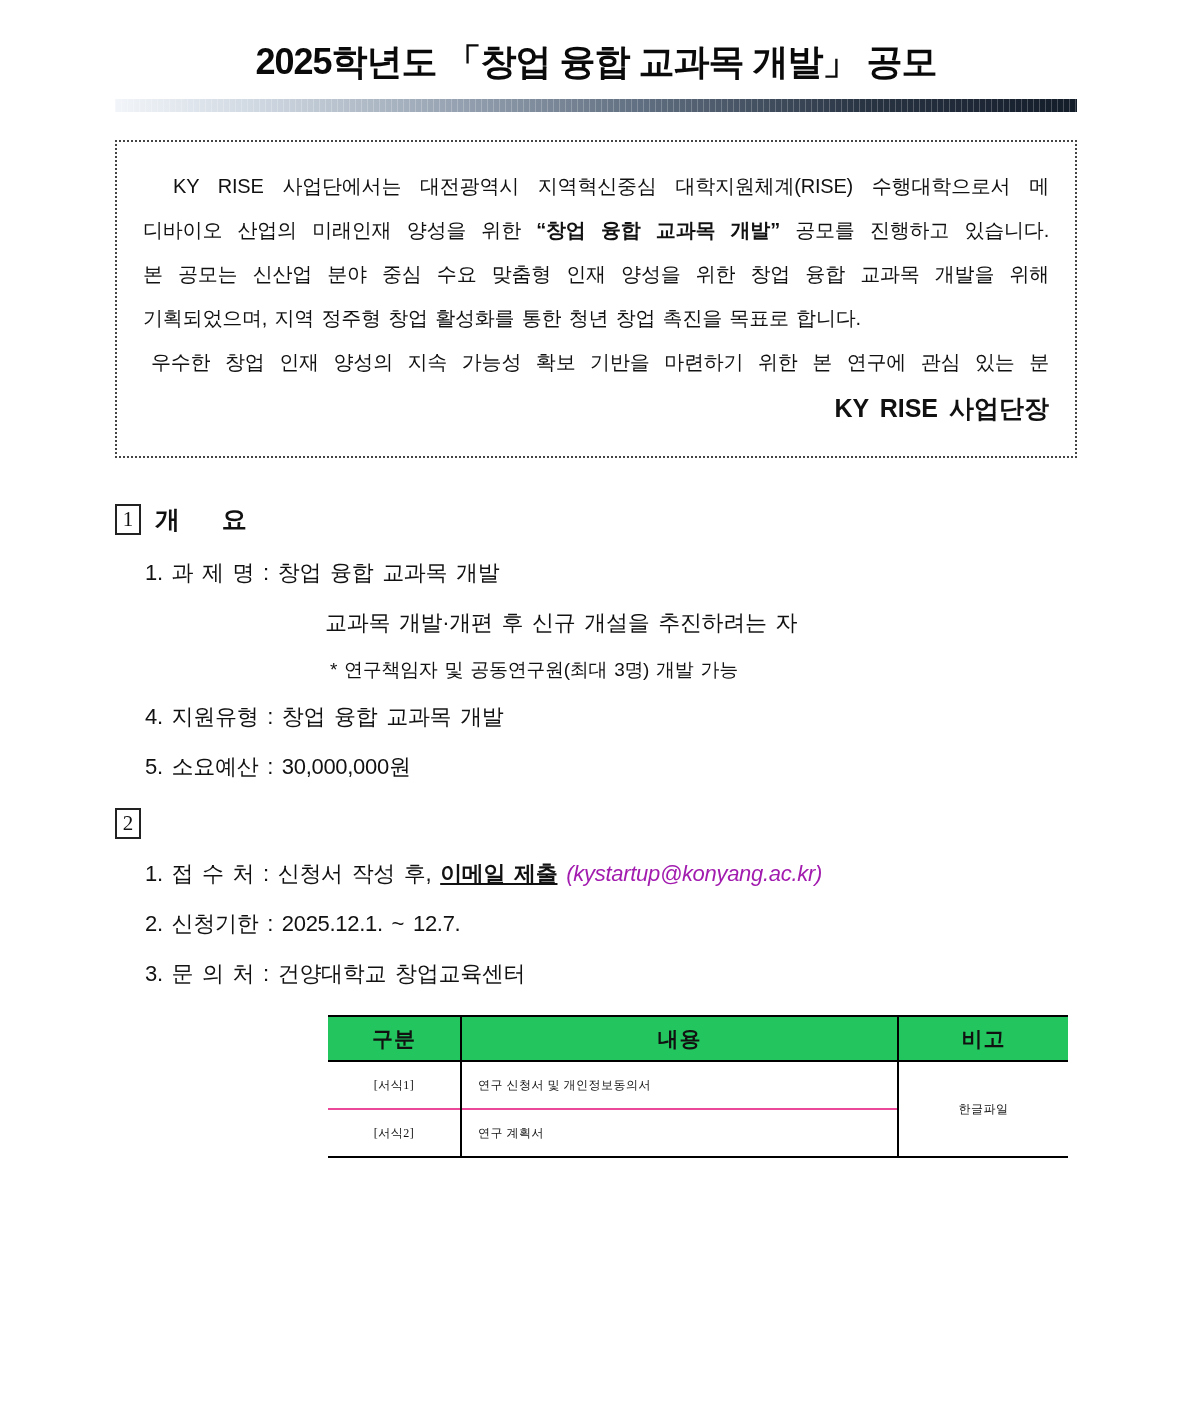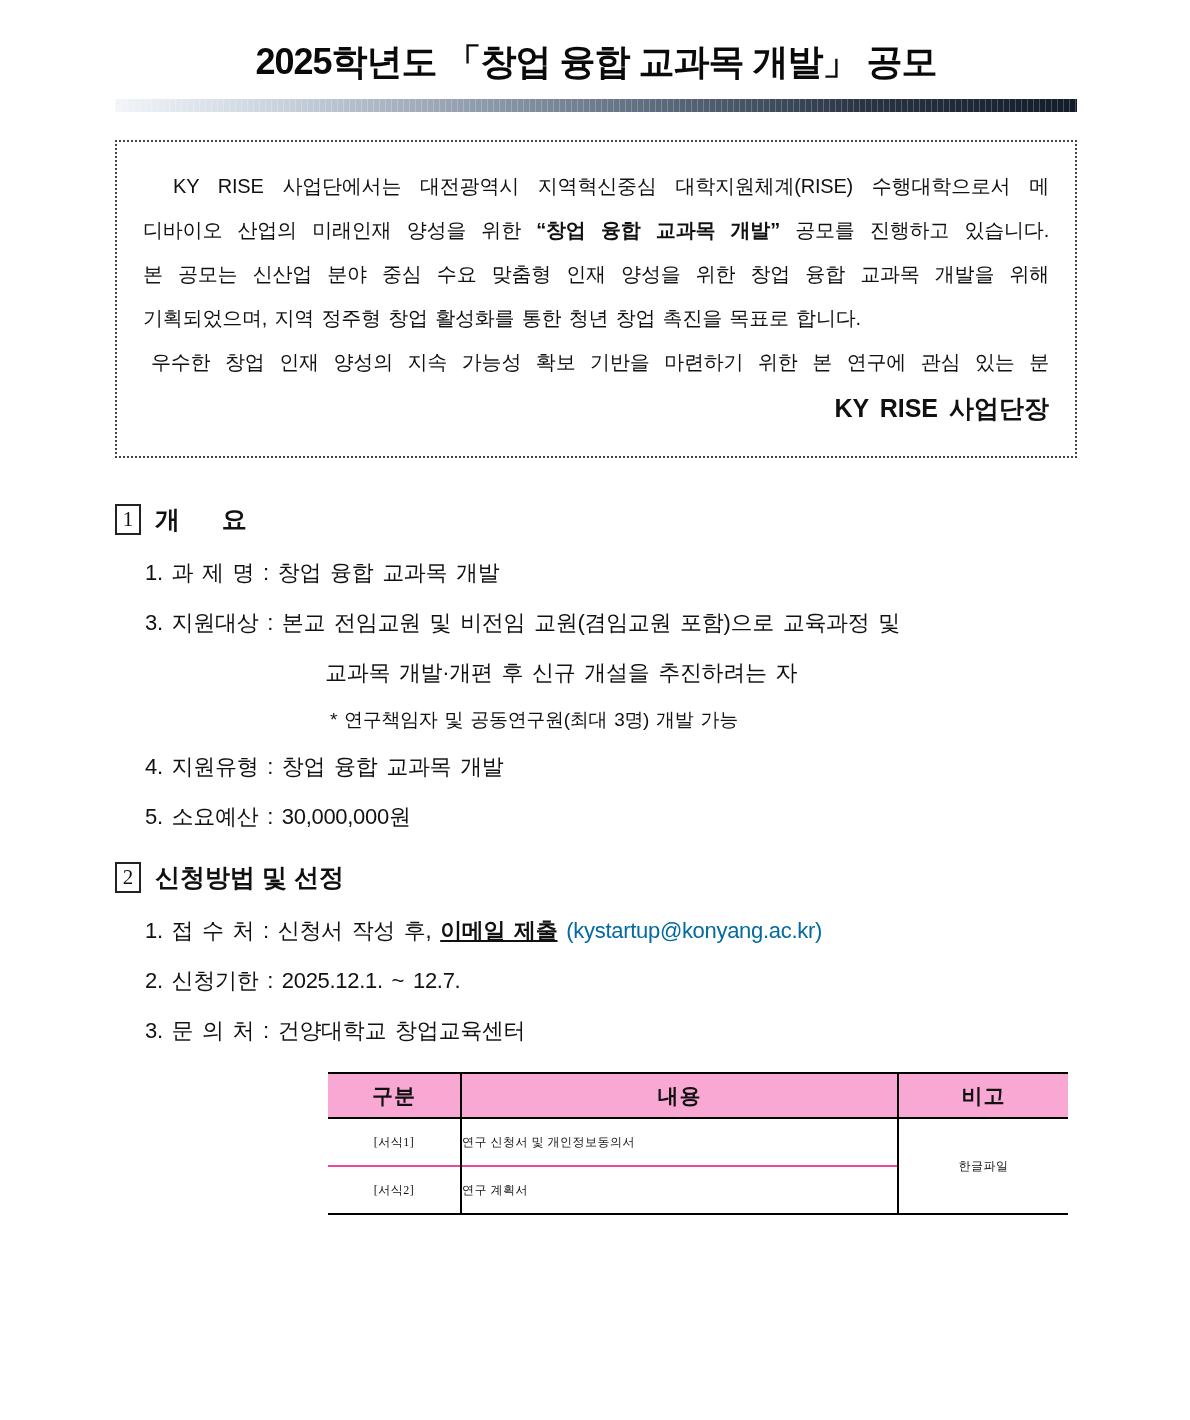--- a/index.html
+++ b/index.html
@@ -101,49 +101,49 @@
   }
   .item-cont { margin-left: 180px; }
   .item-note {
     margin-left: 185px;
     font-size: 19px;
     line-height: 44px;
     letter-spacing: -0.3px;
     word-spacing: 2px;
   }
   .email-bold { font-weight: 800; text-decoration: underline; }
-  .email-link { color: #0369a1; text-decoration: none; cursor: pointer; }
+  .email-link { color: #a21caf; text-decoration: none; cursor: pointer; font-style: italic; }
 
   
   .doc-table {
     margin-top: 16px;
     margin-left: 213px;
     width: 740px;
     border-collapse: collapse;
     border-top: 2px solid #000;
     border-bottom: 2px solid #000;
     font-family: "Liberation Serif", serif;
   }
   .doc-table th {
-    background: #f9a8d4;
+    background: #22c55e;
     border-bottom: 2px solid #000;
     height: 45px;
     font-size: 21px;
     font-weight: 700;
     letter-spacing: 1px;
   }
   .doc-table td {
     height: 48px;
     font-size: 12px;
     letter-spacing: 0.5px;
   }
   .doc-table th + th, .doc-table td + td { border-left: 2px solid #000; }
   .doc-table tbody tr + tr td { border-top: 2px solid #ec4899; }
   .cell-center { text-align: center; }
-  .cell-left { text-align: left; }
+  .cell-left { text-align: left; padding-left: 16px; }
 </style>
 </head>
 <body>
 
 <div class="page">
 
   <div class="bar bar-top"></div>
 
   <h1 class="doc-title">2025학년도 「창업 융합 교과목 개발」 공모</h1>
 
@@ -158,30 +158,28 @@
     <div class="notice-sign">KY RISE 사업단장</div>
   </div>
 
   <div class="sec-heading sec1-heading">
     <span class="numbox">1</span>
     <span>개      요</span>
   </div>
 
   <div class="sec-items">
     <div class="item">1. 과 제 명 : 창업 융합 교과목 개발</div>
-    <div class="item">3. 지원대상 : 본교 전임교원 및 비전임 교원(겸임교원 포함)으로 교육과정 및</div>
     <div class="item item-cont">교과목 개발·개편 후 신규 개설을 추진하려는 자</div>
     <div class="item-note">* 연구책임자 및 공동연구원(최대 3명) 개발 가능</div>
     <div class="item">4. 지원유형 : 창업 융합 교과목 개발</div>
     <div class="item">5. 소요예산 : 30,000,000원</div>
   </div>
 
   <div class="sec-heading sec2-heading">
     <span class="numbox">2</span>
-    <span>신청방법 및 선정</span>
   </div>
 
   <div class="sec-items">
     <div class="item"><span>1. 접 수 처 : 신청서 작성 후, </span><span class="email-bold">이메일 제출</span><span> </span><a class="email-link">(kystartup@konyang.ac.kr)</a></div>
     <div class="item">2. 신청기한 : 2025.12.1. ~ 12.7.</div>
     <div class="item">3. 문 의 처 : 건양대학교 창업교육센터</div>
   </div>
 
   <table class="doc-table">
     <colgroup>

